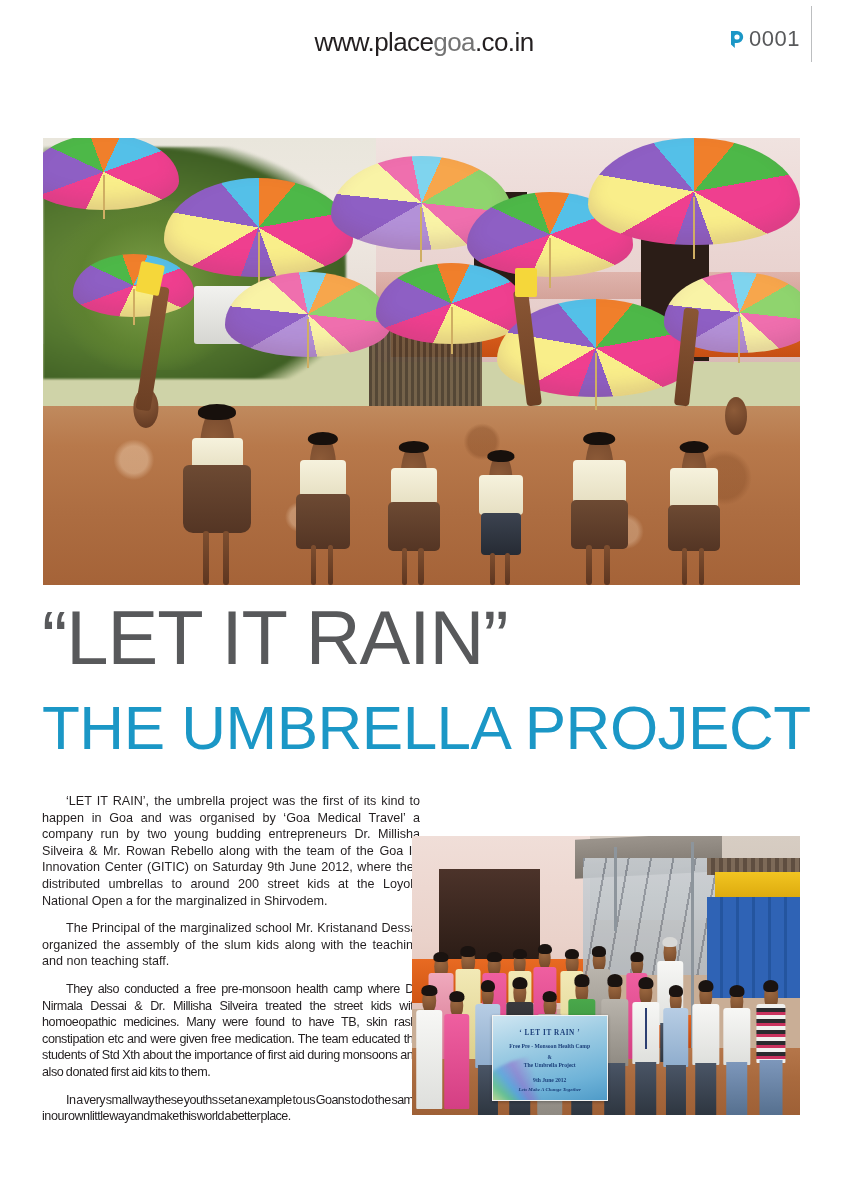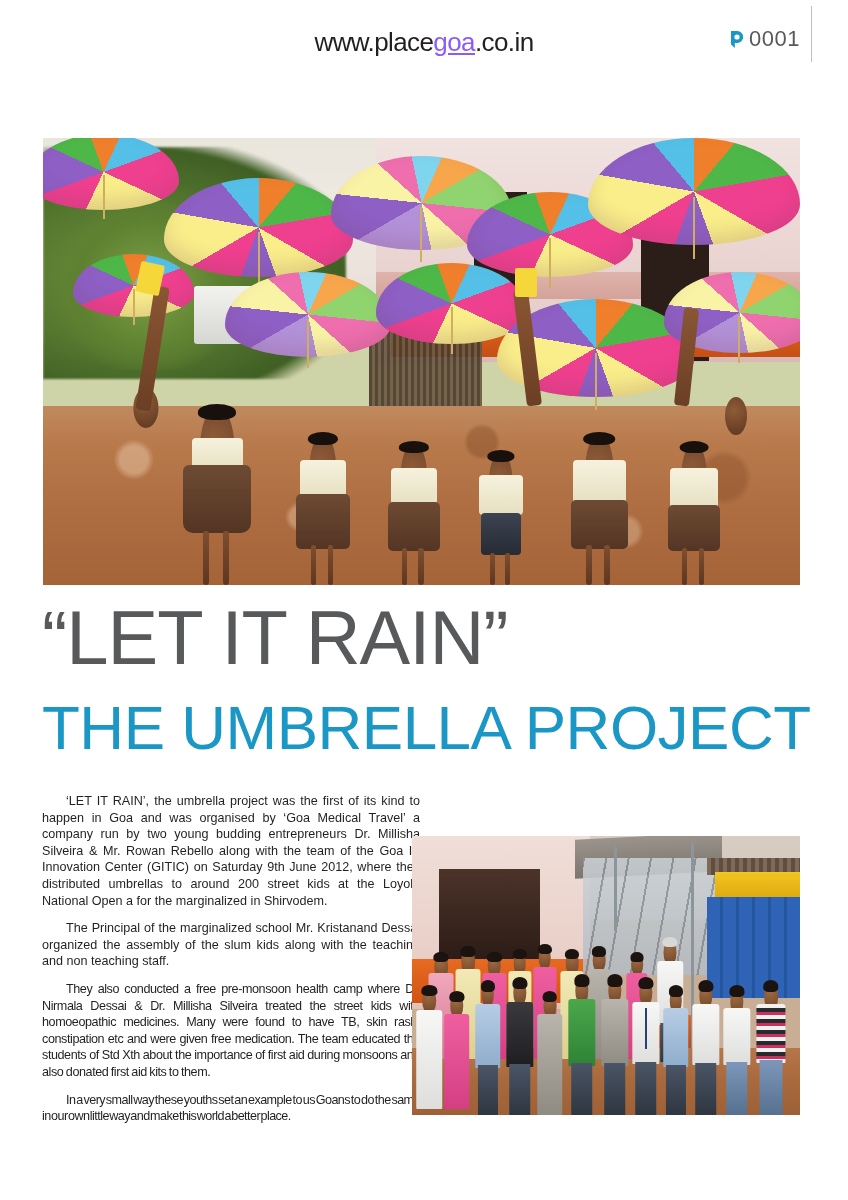--- a/index.html
+++ b/index.html
@@ -9,21 +9,21 @@
     font-family:"Liberation Sans", sans-serif; color:#231f20;
   }
 
   
   #masthead { position:absolute; top:0; left:0; width:848px; height:86px; }
   #site-url {
     position:absolute; left:0; top:27px; width:848px; text-align:center;
     font-size:26px; letter-spacing:-0.6px; color:#231f20; font-weight:400;
     font-family:"Liberation Sans", sans-serif;
   }
-  #site-url .u-green { color:#8b5cf6;text-decoration:underline; }
+  #site-url .u-green { color:#737373; }
   #folio {
     position:absolute; right:48px; top:28px;
     display:flex; align-items:center; gap:5px;
   }
   #folio-mark { width:15px; height:19px; display:block; }
   #folio-num {
     font-size:22px; color:#58595b; letter-spacing:0.5px; line-height:1;
     font-family:"Liberation Sans", sans-serif;
   }
   #folio-rule {
@@ -456,13 +456,22 @@
     <div class="torso t-white" style="top:17%;width:94%;height:44%;"></div>
     <div class="jeans" style="top:59%;width:74%;height:41%;"></div>
   </div>
   <div class="person" style="left:88.5%;top:52%;width:8%;height:48%;">
     <div class="h" style="width:44%;"></div>
       <div class="hr" style="width:50%;top:-1%;height:9%;"></div>
     <div class="torso t-stripe" style="top:17%;width:94%;height:44%;"></div>
     <div class="jeans" style="top:59%;width:74%;height:41%;"></div>
   </div>
 
+  <div id="banner">
+    <div class="rainbow"></div>
+    <div class="b-txt" id="b-title">‘ LET IT RAIN ’</div>
+    <div class="b-txt" id="b-l1">Free Pre - Monsoon Health Camp</div>
+    <div class="b-txt" id="b-amp">&amp;</div>
+    <div class="b-txt" id="b-l2">The Umbrella Project</div>
+    <div class="b-txt" id="b-date">9th June 2012</div>
+    <div class="b-txt" id="b-tag">Lets Make A Change Together</div>
+  </div>
 </div>
 
 </body></html>

